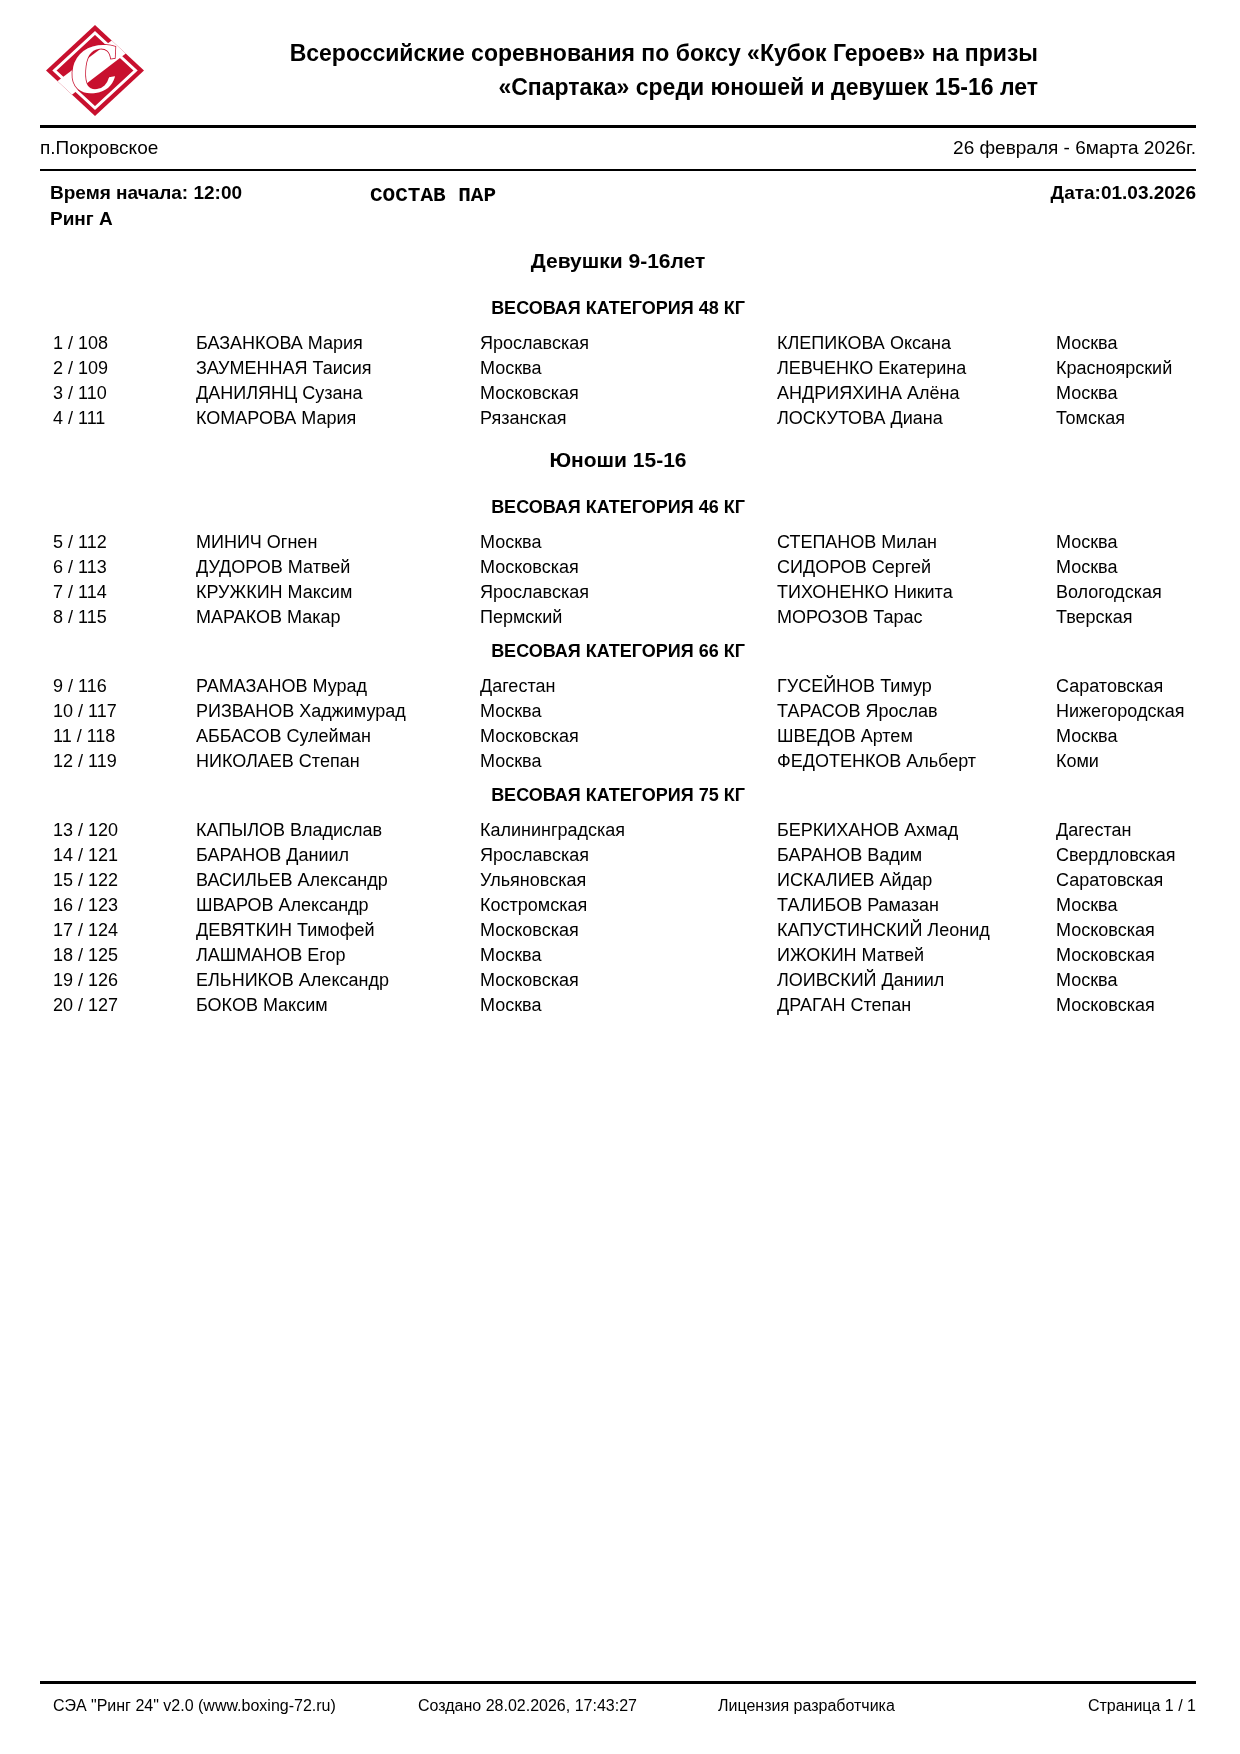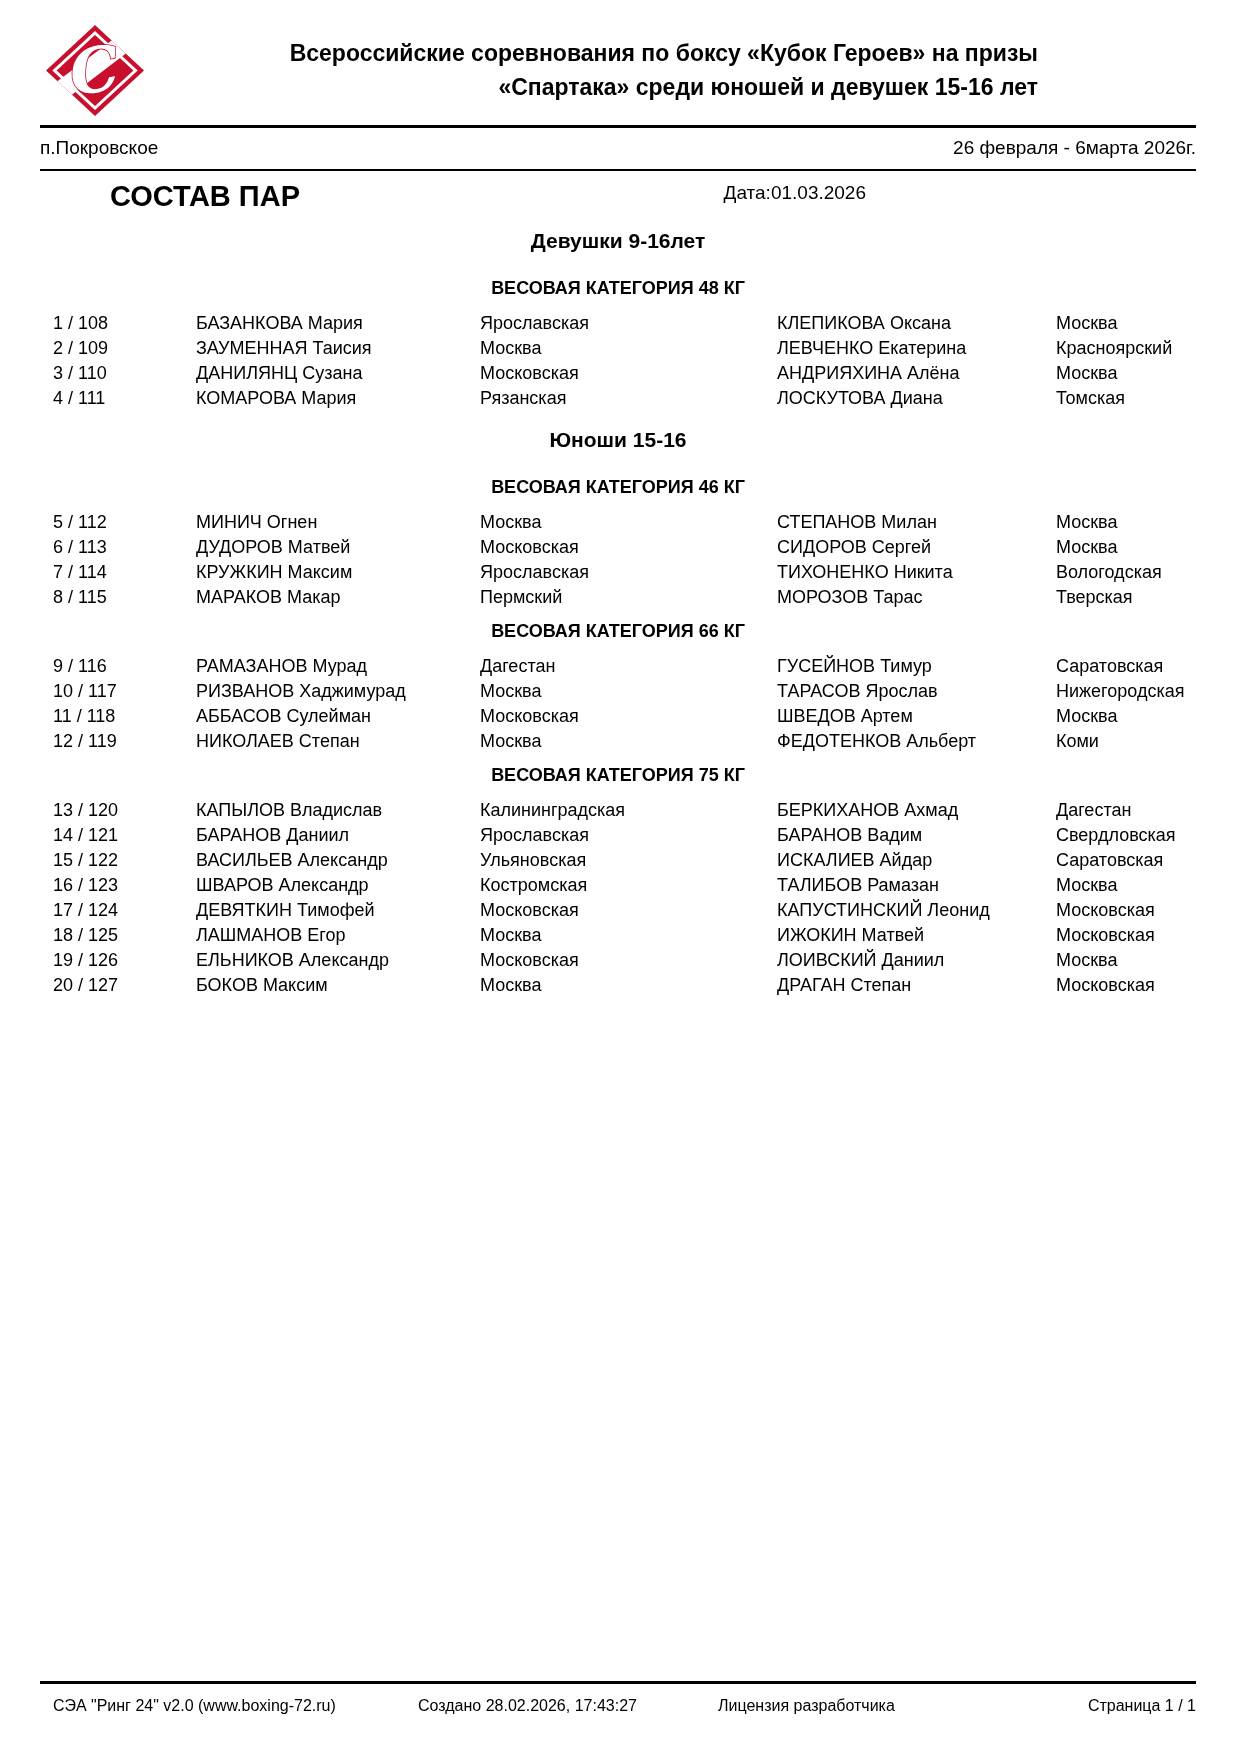--- a/index.html
+++ b/index.html
@@ -34,22 +34,22 @@
     font-size: 19px;
   }
   
   .info-row {
     display: grid;
     grid-template-columns: 330px 1fr 330px;
     padding: 9px 44px 0 40px;
     align-items: start;
   }
   .info-left { font-weight: bold; font-size: 19px; line-height: 26px; padding-left: 10px; }
-  .doc-title { text-align: center; font-weight: bold; font-size: 29px; line-height: 32px; }
-  .info-right { text-align: right; font-weight: normal; font-size: 19px; line-height: 26px; }
+  .doc-title { font-weight: bold; font-size: 21px; line-height: 32px; font-family: Liberation Mono, monospace; }
+  .info-right { text-align: right; font-weight: bold; font-size: 19px; line-height: 26px; }
   
   .bouts { padding: 0 44px 0 40px; }
   .section-title {
     text-align: center; font-weight: bold; font-size: 21px; line-height: 24px;
     margin-top: 17px; margin-bottom: 24px;
   }
   .category-title {
     text-align: center; font-weight: bold; font-size: 18px; line-height: 22px;
     margin-top: 10px; margin-bottom: 12px;
   }
@@ -108,20 +108,24 @@
   <div class="rule3"></div>
 
   <div class="location-row">
     <span>п.Покровское</span>
     <span>26 февраля - 6марта 2026г.</span>
   </div>
 
   <div class="rule2"></div>
 
   <div class="info-row">
+    <div class="info-left">
+      <div>Время начала: 12:00</div>
+      <div>Ринг А</div>
+    </div>
     <div class="doc-title">СОСТАВ ПАР</div>
     <div class="info-right">Дата:01.03.2026</div>
   </div>
 
   <main class="bouts">
     <section class="section">
       <h2 class="section-title">Девушки 9-16лет</h2>
 
     <div class="category">
       <h3 class="category-title">ВЕСОВАЯ КАТЕГОРИЯ 48 КГ</h3>

